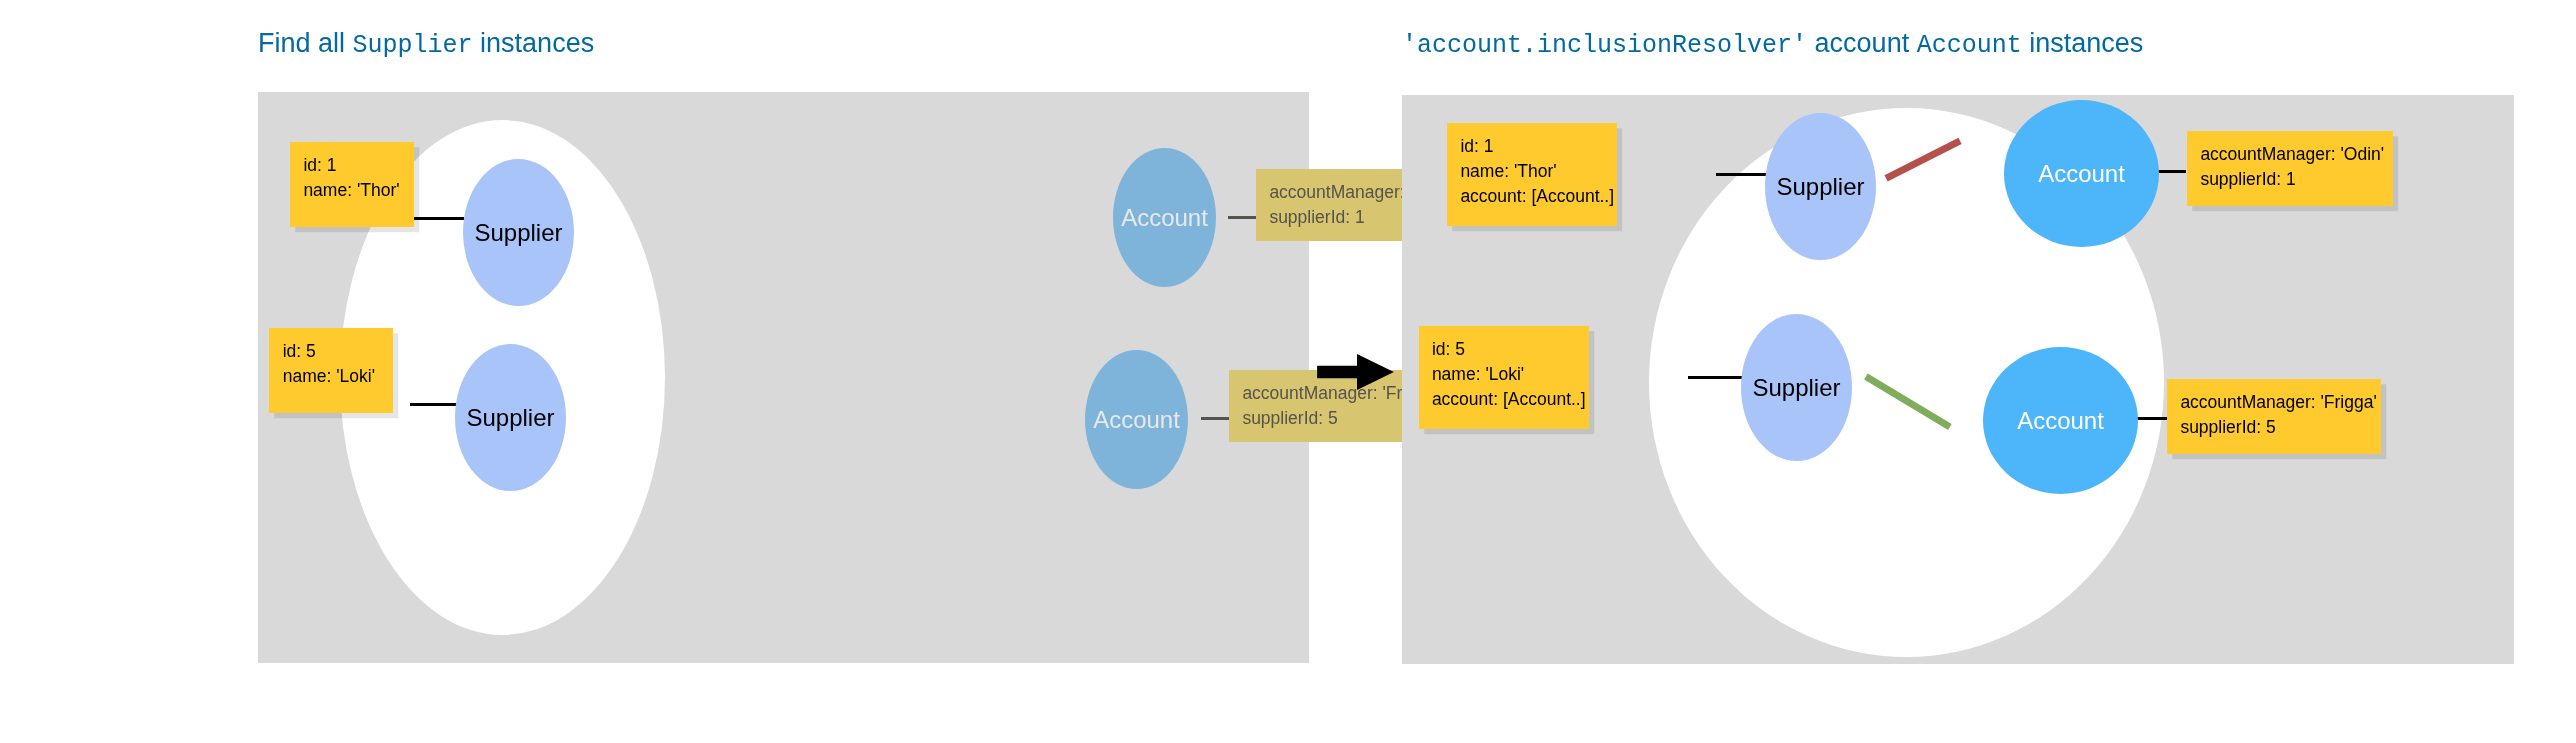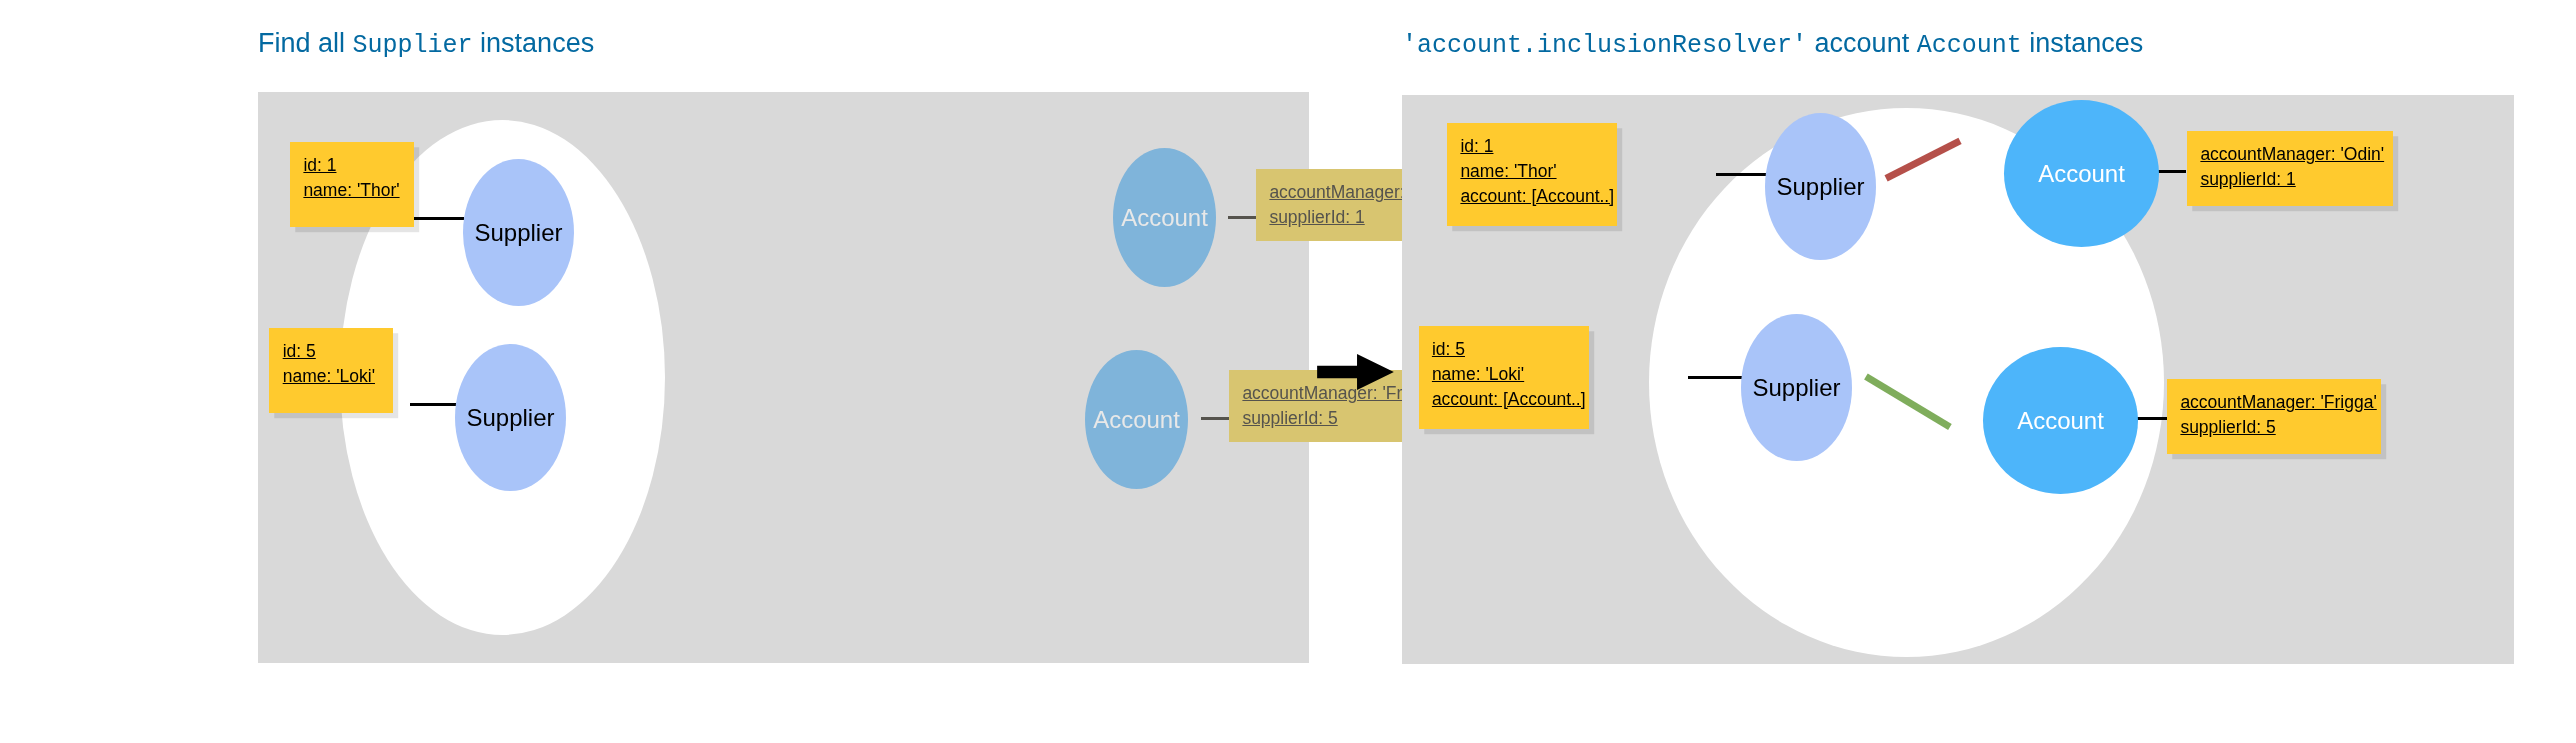--- a/index.html
+++ b/index.html
@@ -73,21 +73,21 @@
 
   
   .propbox {
     position: absolute;
     box-sizing: border-box;
     padding: 11.3px 13.4px;
     font-size: 17.5px;
     line-height: 1.42;
     white-space: nowrap;
   }
-  .propbox .line { display: block; text-decoration: underline; }
+  .propbox .line { display: block; }
   .propbox-yellow {
     background: #ffca2e;
     color: #000000;
     box-shadow: 5.2px 5.2px 0 rgba(0,0,0,0.10);
   }
   .propbox-tan {
     background: #d8c570;
     color: #55534d;
   }
 

